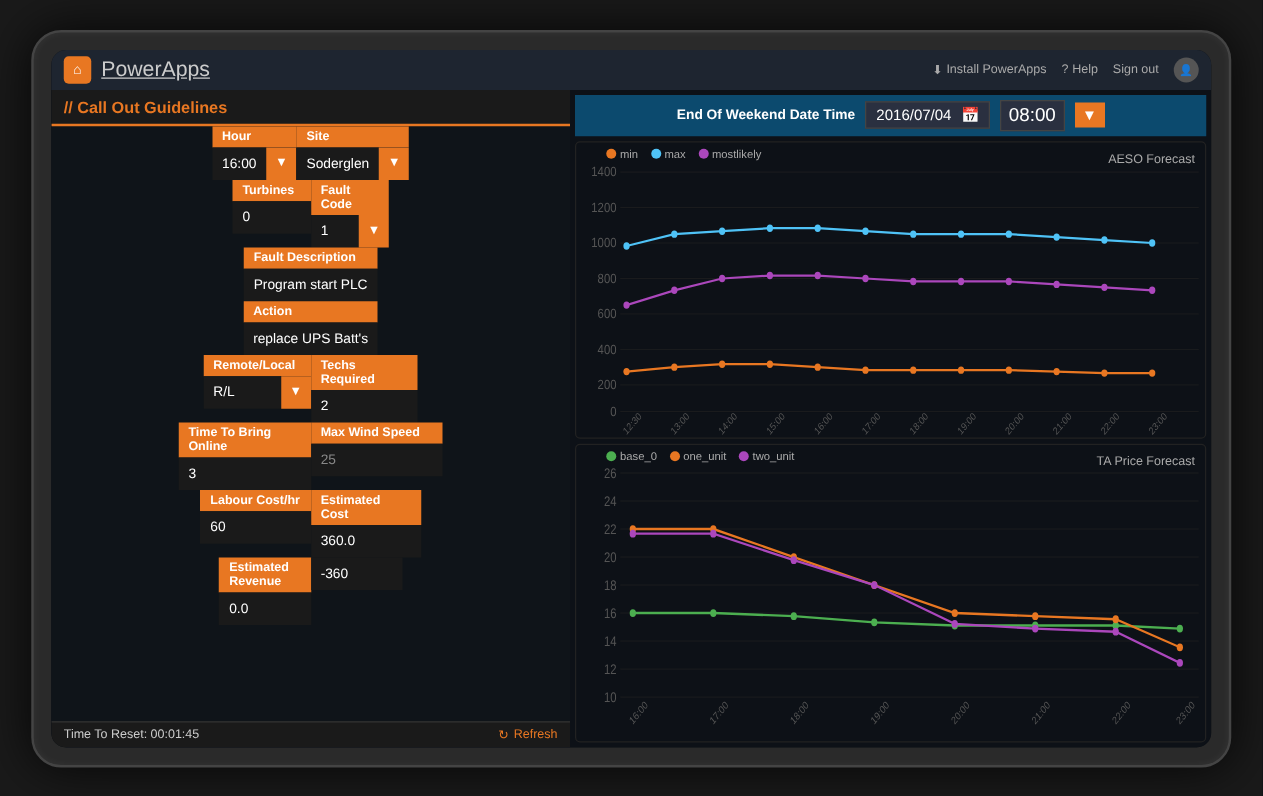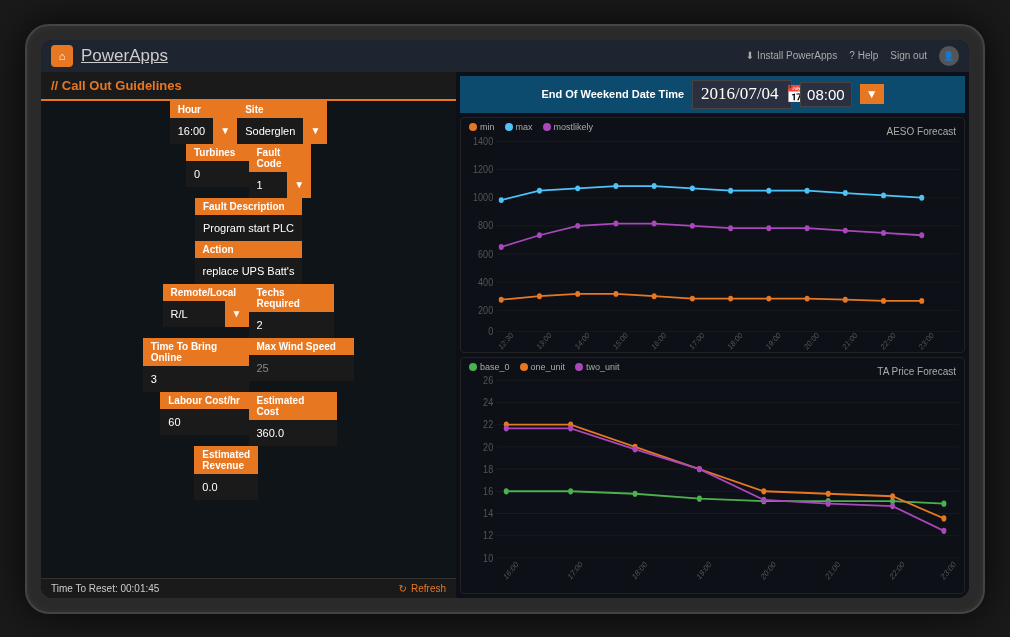--- a/index.html
+++ b/index.html
@@ -224,27 +224,26 @@
     .datetime-label {
       color: #fff;
       font-size: 11px;
       font-weight: bold;
     }
 
     .datetime-input {
       background: #2a3040;
       color: #fff;
       border: 1px solid #444;
-      font-size: 17px;
+      font-size: 12px;
       padding: 3px 8px;
       width: 100px;
       display: flex;
       align-items: center;
       gap: 4px;
-      font-family: Liberation Serif, serif;
     }
 
     .datetime-time {
       background: #2a3040;
       color: #fff;
       border: 1px solid #444;
       font-size: 15px;
       padding: 3px 6px;
       display: flex;
       align-items: center;
@@ -273,21 +272,21 @@
       position: absolute;
       top: 8px;
       right: 8px;
       color: #aaa;
       font-size: 10px;
     }
 
     .chart-legend {
       position: absolute;
       top: 4px;
-      left: 8px;
+      left: 24px;
       display: flex;
       gap: 10px;
       align-items: center;
     }
 
     .legend-item {
       display: flex;
       align-items: center;
       gap: 3px;
       font-size: 9px;
@@ -445,20 +444,23 @@
           </div>
 
           <div class="form-row">
             <div class="field-group">
               <div class="field-label">Estimated Revenue</div>
               <div class="field-select-row">
                 <span class="field-select-val">0.0</span>
               </div>
             </div>
             <div class="field-group">
+              <div class="field-select-row">
+                <span class="field-select-val orange-text">-360</span>
+              </div>
             </div>
           </div>
 
         </div>
 
         <div class="status-bar">
           <span>Time To Reset: 00:01:45</span>
           <div class="refresh-btn">
             <span>↻</span>
             <span>Refresh</span>

